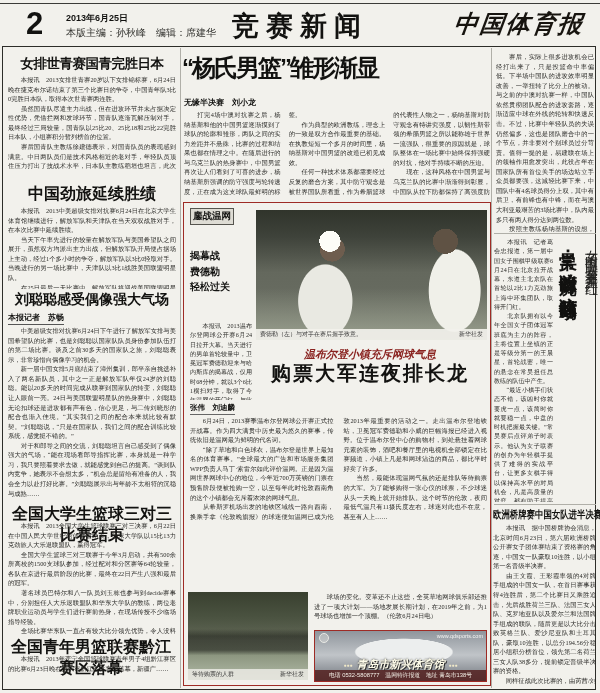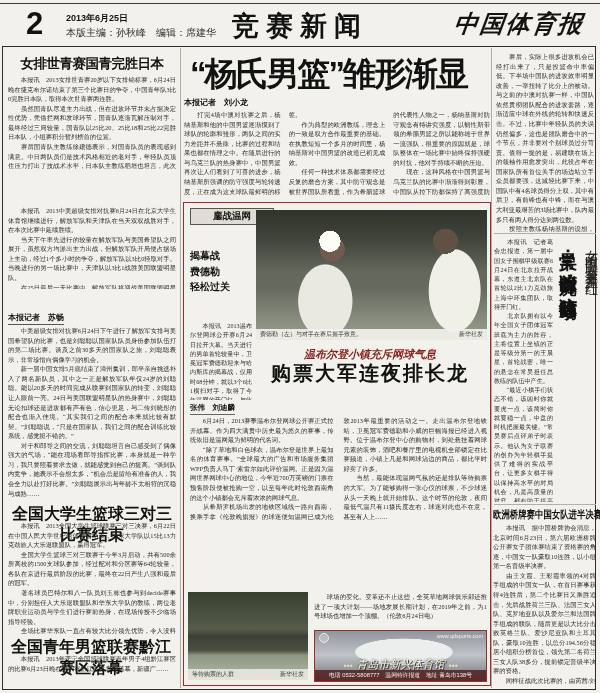--- a/index.html
+++ b/index.html
@@ -29,49 +29,51 @@
 
   <div class="abs" style="left:2px;top:46px;width:594px;height:644px;border:1.3px solid #2d2d29;"></div>
   <div class="abs vrule" style="left:180px;top:48px;height:640px;"></div>
   <div class="abs vrule" style="left:491px;top:48px;height:640px;"></div>
 
   <div class="abs hl ctr" style="left:8px;top:55px;width:168px;font-size:13.5px;letter-spacing:-0.5px;">女排世青赛国青完胜日本</div>
   <div class="abs bt" style="left:8px;top:75px;width:168px;height:95px;">　　本报讯　2013女排世青赛20岁以下女排锦标赛，6月24日晚在捷克布尔诺结束了第三个比赛日的争夺，中国青年队3比0完胜日本队，取得本次世青赛两连胜。
 　　虽然国青队尽遣主力出战，但在进攻环节并未占据决定性优势，凭借拦网和发球环节，国青队逐渐瓦解压制对手，最终经过三局较量，国青队以25比20、25比18和25比22完胜日本队，小组赛积分暂列榜首的位置。
 　　赛后国青队主教练徐建德表示，对国青队员的表现感到满意。中日两队员们是技术风格相近的老对手，年轻队员顶住压力打出了技战术水平，日本队主教练稻垣也坦言，此次挑战中国青年队，输球本身并无太多遗憾与意外。（晓峰）</div>
 
+  <div class="abs hl ctr" style="left:8px;top:184px;width:168px;font-size:16px;">中国劲旅延续胜绩</div>
   <div class="abs bt" style="left:8px;top:206px;width:168px;height:83px;">　　本报讯　2013中美超级女排对抗赛6月24日在北京大学生体育馆继续进行，解放军队和天津队在当天双双战胜对手，在本次比赛中延续胜绩。
 　　当天下午率先进行的较量在解放军队与美国希望队之间展开，虽然双方均派出主力出战，但解放军队开局便占据场上主动，经过1个多小时的争夺，解放军队以3比0轻取对手。当晚进行的另一场比赛中，天津队以3比1战胜美国联盟明星队。
 　　在25日最后一天比赛中，解放军队将迎战美国联盟明星队，天津队将与美国希望队展开角逐。（晓峰）</div>
 
+  <div class="abs hl ctr" style="left:8px;top:291px;width:168px;font-size:14px;">刘聪聪感受偶像强大气场</div>
   <div class="abs hl" style="left:8px;top:312px;font-size:8px;border-bottom:1px solid #555;padding-bottom:1px;">本报记者　苏畅</div>
   <div class="abs bt" style="left:8px;top:326px;width:168px;height:176px;">　　中美超级女排对抗赛6月24日下午进行了解放军女排与美国希望队的比赛，也是刘聪聪以国家队队员身份参加队伍打的第二场比赛。谈及之前30多天的国家队之旅，刘聪聪表示，非常珍惜向偶像学习的机会。
 　　新一届中国女排5月底结束了漳州集训，郎平亲自挑选补入了两名新队员，其中之一正是解放军队年仅24岁的刘聪聪。能以20多天的时间完成从联赛到国家队的转变，刘聪聪让人眼前一亮。24日与美国联盟明星队的热身赛中，刘聪聪无论扣球还是进攻都有声有色，信心更足，与二传刘晓彤的配合也渐入佳境。“其实我们之间的配合本来就比较有默契。”刘聪聪说，“只是在国家队，我们之间的配合训练比较系统，感觉挺不错的。”
 　　对于和郎导之间的交流，刘聪聪坦言自己感受到了偶像强大的气场，“能在现场看郎导指挥比赛，本身就是一种学习，我只要照着要求去做，就能感觉到自己的提高。”谈到队内竞争，她表示不会想太多，“机会总是留给有准备的人，我会全力以赴打好比赛。”刘聪聪展示出与年龄不太相符的沉稳与成熟……</div>
 
   <div class="abs hl ctr" style="left:8px;top:504px;width:168px;font-size:16px;">全国大学生篮球三对三比赛结束</div>
   <div class="abs bt" style="left:8px;top:521px;width:168px;height:113px;">　　本报讯　2013全国大学生篮球联赛三对三决赛，6月22日在中国人民大学世纪馆体育馆结束，华东大学队以15比13力克劲旅人大乐退联盟队，赢得冠军。
 　　全国大学生篮球三对三联赛于今年3月启动，共有500余所高校的1500支球队参加，经过配对和分区赛等64轮较量，各队在京进行最后阶段的比赛，最终在22日产生八强和最后的冠军。
 　　著名球员巴特尔和八一队员刘玉栋也参与到decide赛事中，分别担任人大乐退联盟队和华东大学队的教练，两位老牌职业运动员与学生们进行赛前热身，在现场传授不少临场指导经验。
 　　全场比赛华东队一直占有较大比分领先优势，令人没料到的是在巴特尔的指导下，人大队凭借技术三分将比分迫近，双方在最后阶段战成平手打平，最终凭借加时赛的一记“压哨”三分，华东队以极具戏剧性的方式赢得冠军，也为这项“快节奏、高强度”校园篮球活动画上句号，掀起校园中国大学生体育协会篮球分会的高潮。（孙伟麟）</div>
 
   <div class="abs hl ctr" style="left:7px;top:637px;width:168px;font-size:16px;">全国青年男篮联赛黔江赛区落幕</div>
   <div class="abs bt" style="left:8px;top:654px;width:168px;height:34px;">　　本报讯　2013年李宁全国篮球联赛青年男子4组黔江赛区的比赛6月23日晚在重庆市黔江区体育馆落幕，新疆广……</div>
 
-  <div class="abs hl" style="left:182px;top:52px;width:312px;font-size:33px;letter-spacing:-2px;white-space:nowrap;margin-left:8px;">“杨氏男篮”雏形渐显</div>
-  <div class="abs hl" style="left:184px;top:97px;font-size:8px;">本报记者　刘小龙</div>
+  <div class="abs hl" style="left:182px;top:52px;width:312px;font-size:24px;letter-spacing:-2px;white-space:nowrap;">“杨氏男篮”雏形渐显</div>
+  <div class="abs hl" style="left:184px;top:97px;font-size:8px;">无缘半决赛　刘小龙</div>
   <div class="abs bt" style="left:184px;top:110px;width:306px;height:90px;column-count:3;column-gap:8px;">　　打完4场中澳对抗赛之后，杨纳基斯和他的中国男篮逐渐摸到了球队的轮廓和雏形，两队之间的实力差距并不悬殊，比赛的过程和结果也都在情理之中。在随后进行的与乌克兰队的热身赛中，中国男篮再次让人们看到了可喜的进步，杨纳基斯所强调的防守强度与轮转速度，正在成为这支球队最鲜明的标签。
 　　作为典型的欧洲教练，理念上的一致是双方合作最重要的基础。在执教短短一个多月的时间里，杨纳基斯对中国男篮的改造已初见成效。
 　　任何一种技术体系都需要经过反复的磨合方案，其中防守观念是被世界国队所看重，作为希腊篮球的代表性人物之一，杨纳基斯对防守观念有特讲究强度，以韧性斯带领的希腊男篮之所以能称雄于世界一流强队，很重要的原因就是，球队整体在一场比赛中始终保持强硬的对抗，他对手持续不断的压迫。
 　　现在，这种风格在中国男篮与乌克兰队的比赛中渐渐得到彰显，中国队从拉下防都保持了高强度防守，连续使用的全场紧逼让对手始终出现失误，晃眼的进步明显可见。</div>
   <div class="abs bt" style="left:496px;top:52px;width:98px;height:180px;">　　赛后，实际上很多进攻机会已经打出来了，只是投篮命中率偏低。下半场中国队的进攻效率明显改善，一举扭转了比分上的被动。与之前的中澳对抗赛一样，中国队依然贯彻团队配合的进攻套路，逐渐适应中球在外线的轮转和快速反击。不过，比赛中年轻队员的失误仍然偏多，这也是团队磨合中的一个节点，并非要对个别球员过分苛责。值得一提的是，易建联在场上的领袖作用愈发突出，此役占年在国家队所有首位关手的场边站立手众员都要强，这减轻比赛下来，中国队中有4名球员得分上双，其中有后卫，有前锋也有中锋，而在与澳大利亚最艰苦的3场比赛中，队内最多只有两人得分达到两位数。
 　　按照主教练杨纳基斯的设想，哪怕是一些带伤出战的老将，也要在体系中找到自己的位置，无论是老队员还是年轻队员，在战术框架下，都要学会打出自己的风格与拼劲，每个位置的球员都要拼出自己的姿态，这正是球队雏形的特点与威力所在。</div>
 
   <div class="abs" style="left:183px;top:202px;width:308px;height:484px;border:1.6px solid #9e2b25;"></div>
-  <div class="abs hl" style="left:190px;top:208px;font-size:9.5px;background:#dedcd4;border:1px solid #55544e;padding:1px 22px;text-align:right;">鏖战温网</div>
+  <div class="abs hl" style="left:190px;top:208px;font-size:9.5px;background:#dedcd4;border:1px solid #55544e;padding:1px 2px;text-align:right;">鏖战温网</div>
 
   <div class="abs hl" style="left:190px;top:248px;width:64px;font-size:10px;line-height:1.55;white-space:pre-line;">揭幕战
 费德勒
 轻松过关</div>
   <div class="abs bt" style="left:190px;top:322px;width:62px;height:78px;font-size:6.1px;">　　本报讯　2013温布尔登网球公开赛6月24日拉开大幕。当天进行的男单首轮较量中，卫冕冠军费德勒迎来与哈内斯库的揭幕战，仅用时68分钟，就以3个6比1横扫对手，取得了今年温网的开门红。与此同时，两届冠军纳达尔爆冷出局，为本届赛事添上冷门注脚。</div>
 
   <div class="abs" style="left:256px;top:210px;width:231px;height:130px;overflow:hidden;
        background:
         radial-gradient(circle 11px at 32% 24%, #fdfdf8 0 96%, rgba(0,0,0,0) 97%),
         radial-gradient(circle 13px at 33% 30%, #6e5d4e 0 96%, rgba(0,0,0,0) 97%),
@@ -110,21 +112,21 @@
   <div class="abs bt" style="left:314px;top:592px;width:173px;height:34px;">　　球场的变化。变革还不止这些，全英草地网球俱乐部还推进了一项大计划——场地发展长期计划，在2019年之前，为1号球场也增加一个顶棚。（伦敦6月24日电）</div>
 
   <div class="abs" style="left:314px;top:630px;width:173px;height:52px;border:1px solid #9e2b25;overflow:hidden;
        background:
         radial-gradient(ellipse 80px 22px at 52% 42%, #eceeee 0 60%, rgba(0,0,0,0) 62%),
         linear-gradient(180deg,#8f959c 0,#c0c4c8 48%,#6f747b 100%);">
     <div class="abs" style="right:3px;top:2px;font-size:5.5px;color:#f4f4f2;">www.qdsports.com</div>
     <div class="abs" style="left:4px;top:2px;width:10px;height:10px;border:1px solid #e8e8e4;border-radius:50%;background:rgba(240,240,235,.35);"></div>
     <div class="abs" style="left:0;right:0;top:26px;display:flex;justify-content:center;gap:4px;align-items:center;">
       <span style="font-size:5px;color:#f0e9c8;">●●●</span>
-      <span style="font-size:11px;font-weight:normal;color:#fdfbe8;text-shadow:0 0 2px #222,1px 1px 0 #333;font-style:italic;">青岛市新兴体育馆</span>
+      <span style="font-size:11px;font-weight:bold;color:#fdfbe8;text-shadow:0 0 2px #222,1px 1px 0 #333;font-style:italic;">青岛市新兴体育馆</span>
       <span style="font-size:5px;color:#f0e9c8;">●●●</span>
     </div>
     <div class="abs ctr" style="left:0;right:0;bottom:0;height:11px;background:rgba(84,32,30,.85);color:#f3efe6;font-size:5.8px;line-height:11px;">电话 0532-5808777　温网特许报道　地址 青岛市138号</div>
   </div>
 
   <div class="abs" style="left:494px;top:233px;width:102px;height:1px;background:#b0afa8;"></div>
   <div class="abs vert" style="left:582px;top:240px;height:252px;font-size:13px;letter-spacing:3px;color:#20201e;">女子围甲联赛东道主开门红</div>
   <div class="abs vert hl" style="left:556px;top:238px;height:268px;font-size:18px;letter-spacing:1px;">常昊：该凶时你虎　该简时你劫</div>
   <div class="abs bt" style="left:494px;top:238px;width:59px;height:264px;font-size:6.1px;">　　本报讯　记者葛会忠报道，第一届中国女子围棋甲级联赛6月24日在北京拉开战幕，东道主北京队在首轮以2比1力克劲旅上海中环集团队，取得开门红。
 　　北京队拥有以今年全国女子团体冠军班底为主力的阵容，主将位置上坐镇的正是等级分第一的王晨星，首轮战罢，唯一的悬念在常昊担任总教练的队伍中产生。

